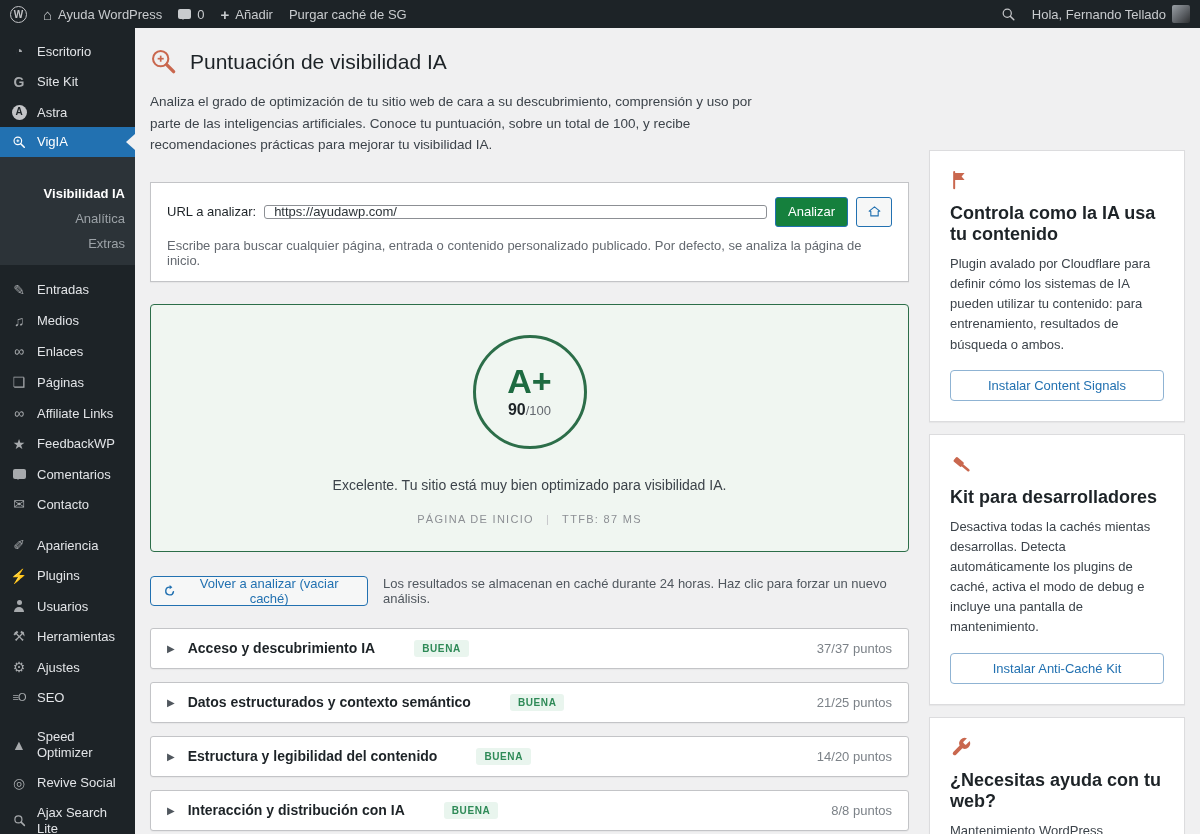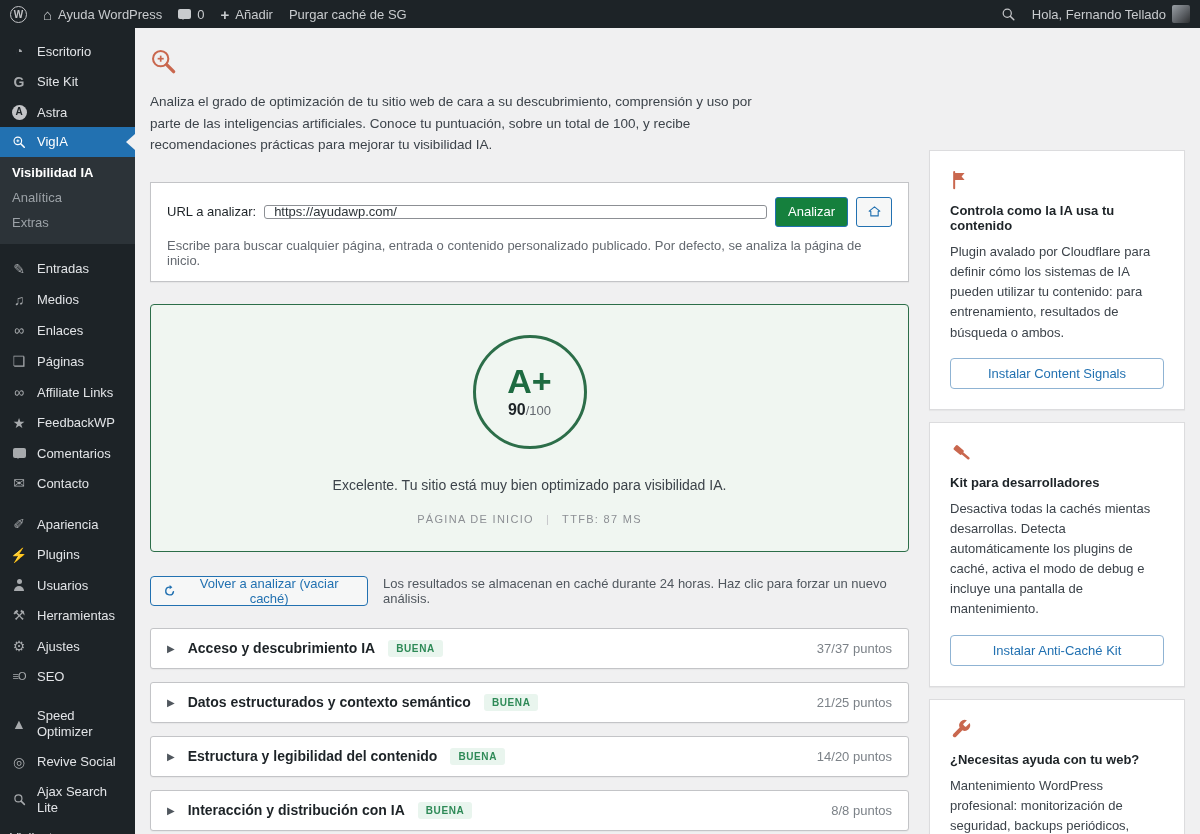--- a/index.html
+++ b/index.html
@@ -42,21 +42,21 @@
   }
   .menu-item { display:flex; align-items:center; gap:9px; padding:7px 6px 7px 10px;
     color:#e2e4e7; cursor:pointer; position:relative; line-height:1.2; }
   .mi-icon { width:18px; min-width:18px; display:flex; justify-content:center; align-items:center;
     color:#a7aaad; font-size:14px; }
   .menu-item.active { background:#2271b1; color:#fff; font-weight:400; }
   .menu-item.active .mi-icon { color:#fff; }
   .notch { position:absolute; right:0; top:50%; transform:translateY(-50%);
     width:0; height:0; border-top:8px solid transparent; border-bottom:8px solid transparent;
     border-right:9px solid #f0f0f1; }
-  .submenu { background:#2c3338; padding:3px 0 9px; }
+  .submenu { background:#2c3338; padding:24px 0 9px;text-align:right; }
   .submenu-item { padding:5px 10px 5px 12px; color:#9ca2a7; cursor:pointer; }
   .submenu-item.current { color:#fff; font-weight:bold; }
   .group-gap { margin-top:10px; }
   .astra-circle { width:15px; height:15px; border-radius:50%; background:#c3c4c7; color:#1d2327;
     display:inline-flex; align-items:center; justify-content:center; font-size:10px; font-weight:bold; }
   .g-letter { font-weight:bold; font-size:14px; }
   .person-icon { width:12px; height:12px; position:relative; display:inline-block; }
   .person-icon::before { content:''; position:absolute; top:0; left:3.5px; width:5px; height:5px;
     border-radius:50%; background:currentColor; }
   .person-icon::after { content:''; position:absolute; bottom:0; left:1px; width:10px; height:5px;
@@ -106,28 +106,28 @@
     border:1px solid #2271b1; color:#2271b1; border-radius:4px; height:30px; padding:0 12px; }
   .cache-note { color:#50575e; }
 
   
   .accordion { background:#fff; border:1px solid #c3c4c7; border-radius:3px;
     box-shadow:0 1px 1px rgba(0,0,0,.04); margin-bottom:13px;
     padding:11px 16px; display:flex; align-items:center; gap:13px; cursor:pointer; }
   .acc-arrow { color:#50575e; font-size:10px; }
   .acc-title { font-weight:bold; font-size:14px; color:#1d2327; }
   .acc-badge { background:#e9f5ee; color:#2e8a57; font-size:10px; font-weight:bold;
-    letter-spacing:.6px; padding:3px 8px; border-radius:3px; }
+    letter-spacing:.6px; padding:3px 8px; border-radius:3px;margin-left:26px; }
   .acc-points { margin-left:auto; color:#7c8288; }
 
   
   .card { background:#fff; border:1px solid #dcdcde; box-shadow:0 1px 1px rgba(0,0,0,.04);
     padding:18px 20px 20px; margin-bottom:12px; }
   .card-icon { color:#c9674e; height:24px; margin-bottom:10px; display:flex; align-items:flex-start; }
-  .card-title { font-size:13px; font-weight:bold; color:#1d2327; margin:0 0 9px; }
+  .card-title { font-size:18px; font-weight:bold; color:#1d2327; margin:0 0 9px; }
   .card-body { margin:0 0 15px; line-height:1.55; color:#3c434a; }
   .btn-card-outline { display:block; width:100%; background:#fff; border:1px solid #8fb3d3;
     color:#2271b1; border-radius:4px; padding:7px 16px; text-align:center; }
 
   svg { display:block; }
 </style>
 </head>
 <body>
 
 <div class="topbar">
@@ -297,20 +297,21 @@
 
   <div class="main">
 
     <div class="page-header">
       <svg width="27" height="27" viewBox="0 0 24 24">
         <circle cx="9.5" cy="9.5" r="6.8" fill="none" stroke="#c9674e" stroke-width="1.8"></circle>
         <line x1="14.8" y1="14.8" x2="21" y2="21" stroke="#c9674e" stroke-width="3" stroke-linecap="round"></line>
         <line x1="6.8" y1="9.5" x2="12.2" y2="9.5" stroke="#c9674e" stroke-width="1.5"></line>
         <line x1="9.5" y1="6.8" x2="9.5" y2="12.2" stroke="#c9674e" stroke-width="1.5"></line>
       </svg>
+      <h1 class="page-title">Puntuación de visibilidad IA</h1>
     </div>
 
     <p class="page-desc">Analiza el grado de optimización de tu sitio web de cara a su descubrimiento, comprensión y uso por parte de las inteligencias artificiales. Conoce tu puntuación, sobre un total de 100, y recibe recomendaciones prácticas para mejorar tu visibilidad IA.</p>
 
     <div class="url-panel">
       <div class="url-row">
         <span class="url-label">URL a analizar:</span>
         <input class="url-input" type="text" value="https://ayudawp.com/" style="">
         <button class="btn btn-primary">Analizar</button>
         <button class="btn btn-home">

